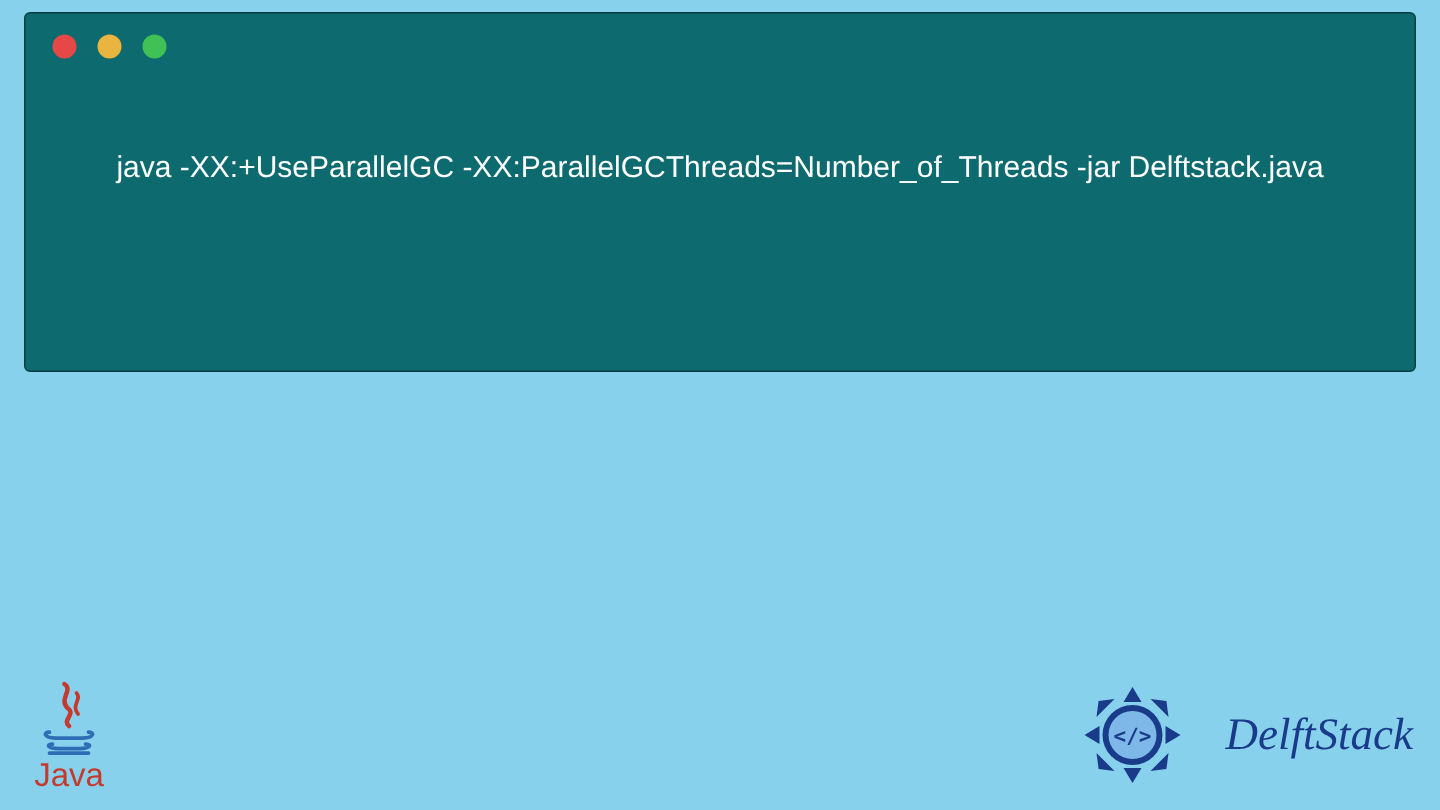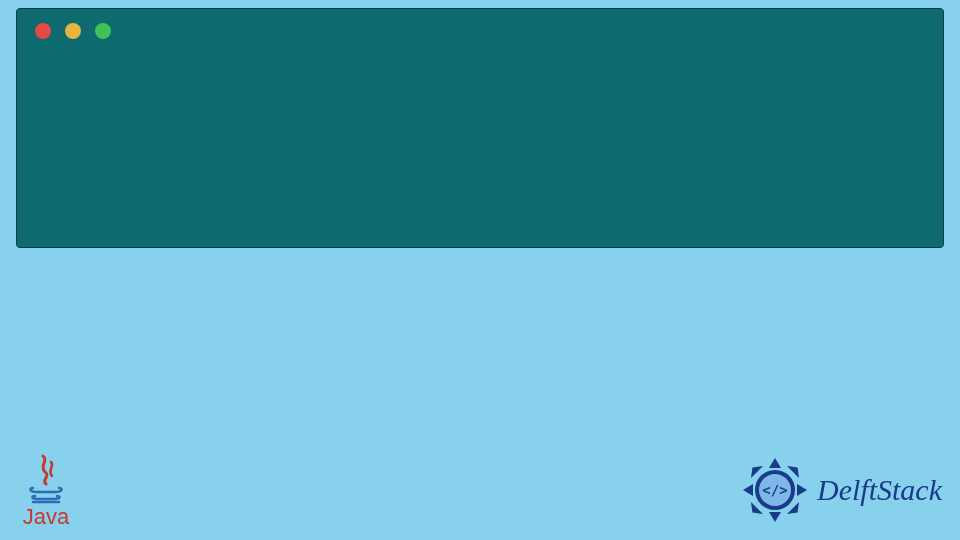--- a/index.html
+++ b/index.html
@@ -64,37 +64,41 @@
     display: flex;
     align-items: center;
     gap: 6px;
   }
   .delftstack-label {
     font-family: Georgia, "Times New Roman", serif;
     font-size: 30px;
     color: #1a3a8a;
     font-style: italic;
     font-weight: 500;
+    margin-left: 20px;
   }
   .ds-badge {
     width: 72px;
     height: 72px;
     display: flex;
     align-items: center;
     justify-content: center;
   }
 </style>
 </head>
 <body>
 
 <div class="terminal">
   <div class="titlebar">
     <div class="dot red"></div>
     <div class="dot yellow"></div>
     <div class="dot green"></div>
+  </div>
+  <div class="code-area">
+    <span>java -XX:+UseParallelGC -XX:ParallelGCThreads=Number_of_Threads -jar Delftstack.java</span>
   </div>
 </div>
 
 <div class="java-logo">
   <svg width="42" height="52" viewBox="0 0 42 52">
     <path d="M18 2 C 24 6, 14 12, 20 18 C 26 22, 16 26, 21 30" stroke="#c43a2e" stroke-width="3" fill="none" stroke-linecap="round"></path>
     <path d="M26 8 C 30 12, 22 16, 27 22" stroke="#c43a2e" stroke-width="2.5" fill="none" stroke-linecap="round"></path>
     <path d="M8 34 C 4 34, 4 38, 12 38 L 30 38 C 38 38, 38 34, 34 34" stroke="#2e6db5" stroke-width="2.5" fill="none" stroke-linecap="round"></path>
     <path d="M10 42 C 6 42, 6 45, 14 45 L 28 45 C 36 45, 36 42, 32 42" stroke="#2e6db5" stroke-width="2.5" fill="none" stroke-linecap="round"></path>
     <path d="M8 48 L 34 48" stroke="#2e6db5" stroke-width="2.5" fill="none" stroke-linecap="round"></path>

